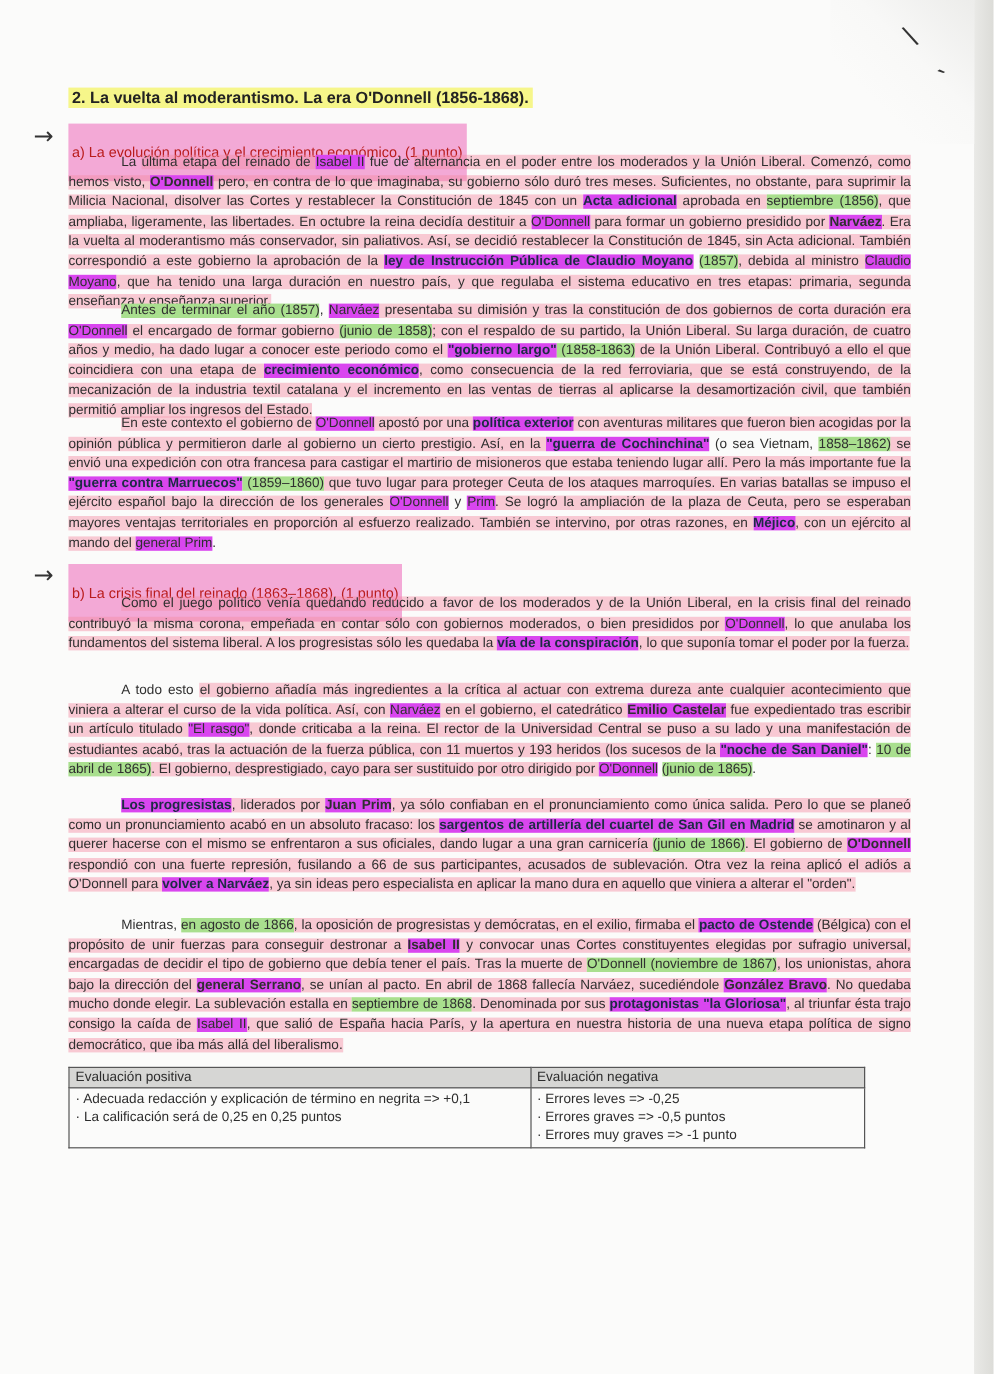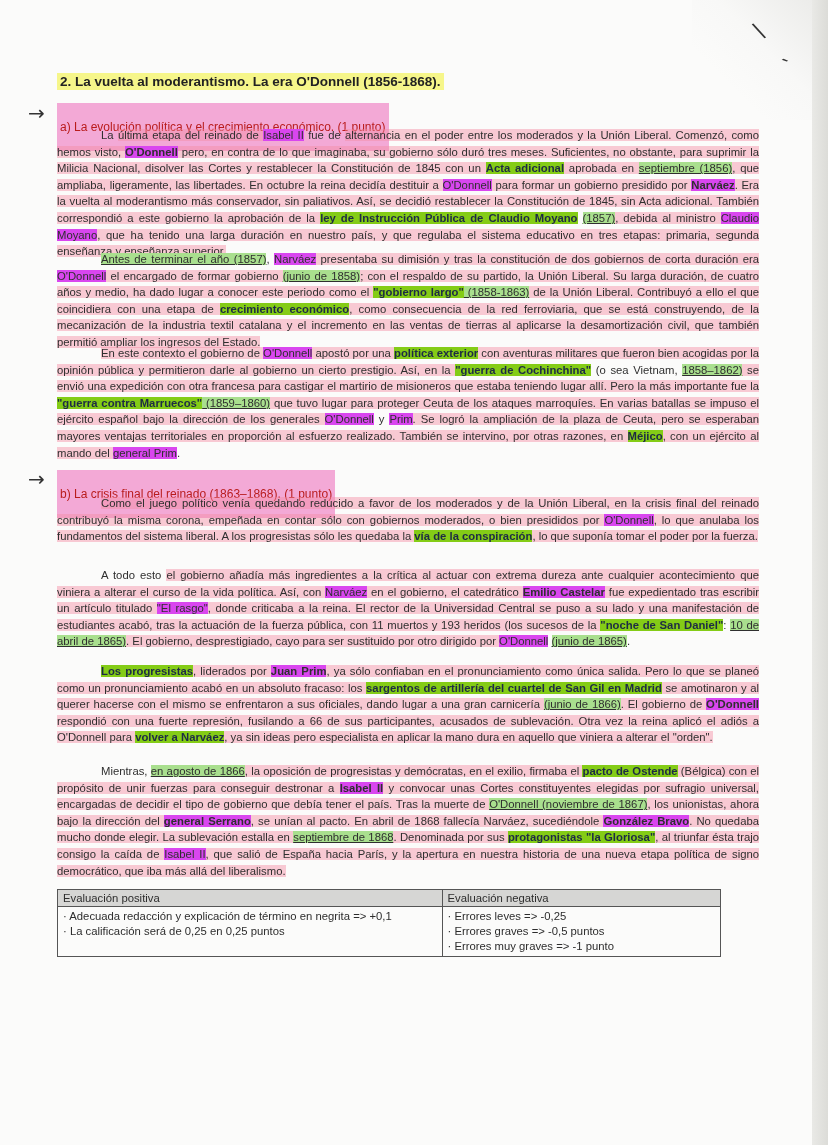--- a/index.html
+++ b/index.html
@@ -35,22 +35,22 @@
     position:absolute; left:57px; font-size:12px; 
     background:#f3a9d6; padding:17px 3px; color:#b91c1c;
   }
   .para {
     position:absolute; left:57px; width:702px; font-size:11.3px; line-height:16.6px;
     text-align:justify; color:#2f2f2f;
   }
   .para .indent { display:inline-block; width:44px; }
   .hl-pink { background:rgba(244,140,165,0.45); }
   .hl-yellow { background:#d946ef; }
-  .hl-blue { background:#84cc16; font-weight:bold; color:#1d2b44; }
-  .hl-green { background:#a9df8e;text-decoration:underline; }
+  .hl-blue { background:#d946ef; font-weight:bold; color:#1d2b44; }
+  .hl-green { background:#a9df8e; }
   .b { font-weight:bold; }
   table.eval {
     position:absolute; left:57px; top:889px; width:664px; border-collapse:collapse;
     font-size:11.3px; color:#2d2d2d;
   }
   table.eval th {
     background:#d6d6d4; text-align:left; font-weight:normal; padding:2px 5px;
     border:1px solid #555;
   }
   table.eval td { vertical-align:top; padding:2px 5px; border:1px solid #555; line-height:15px; }

